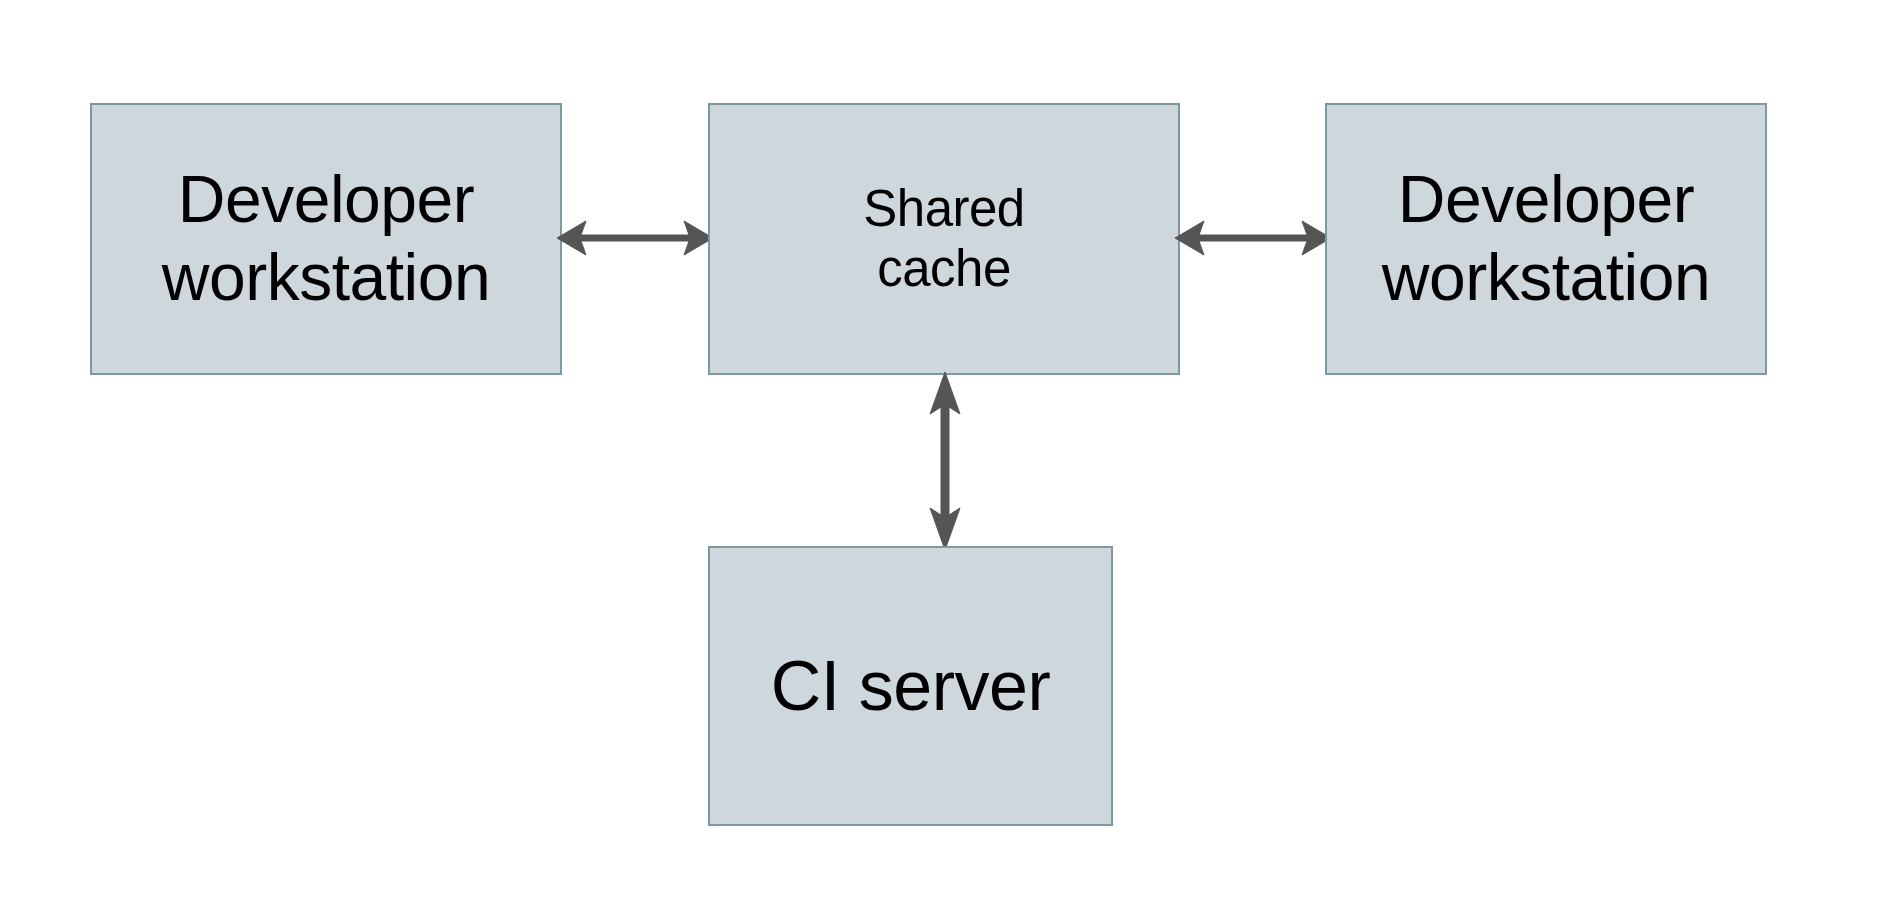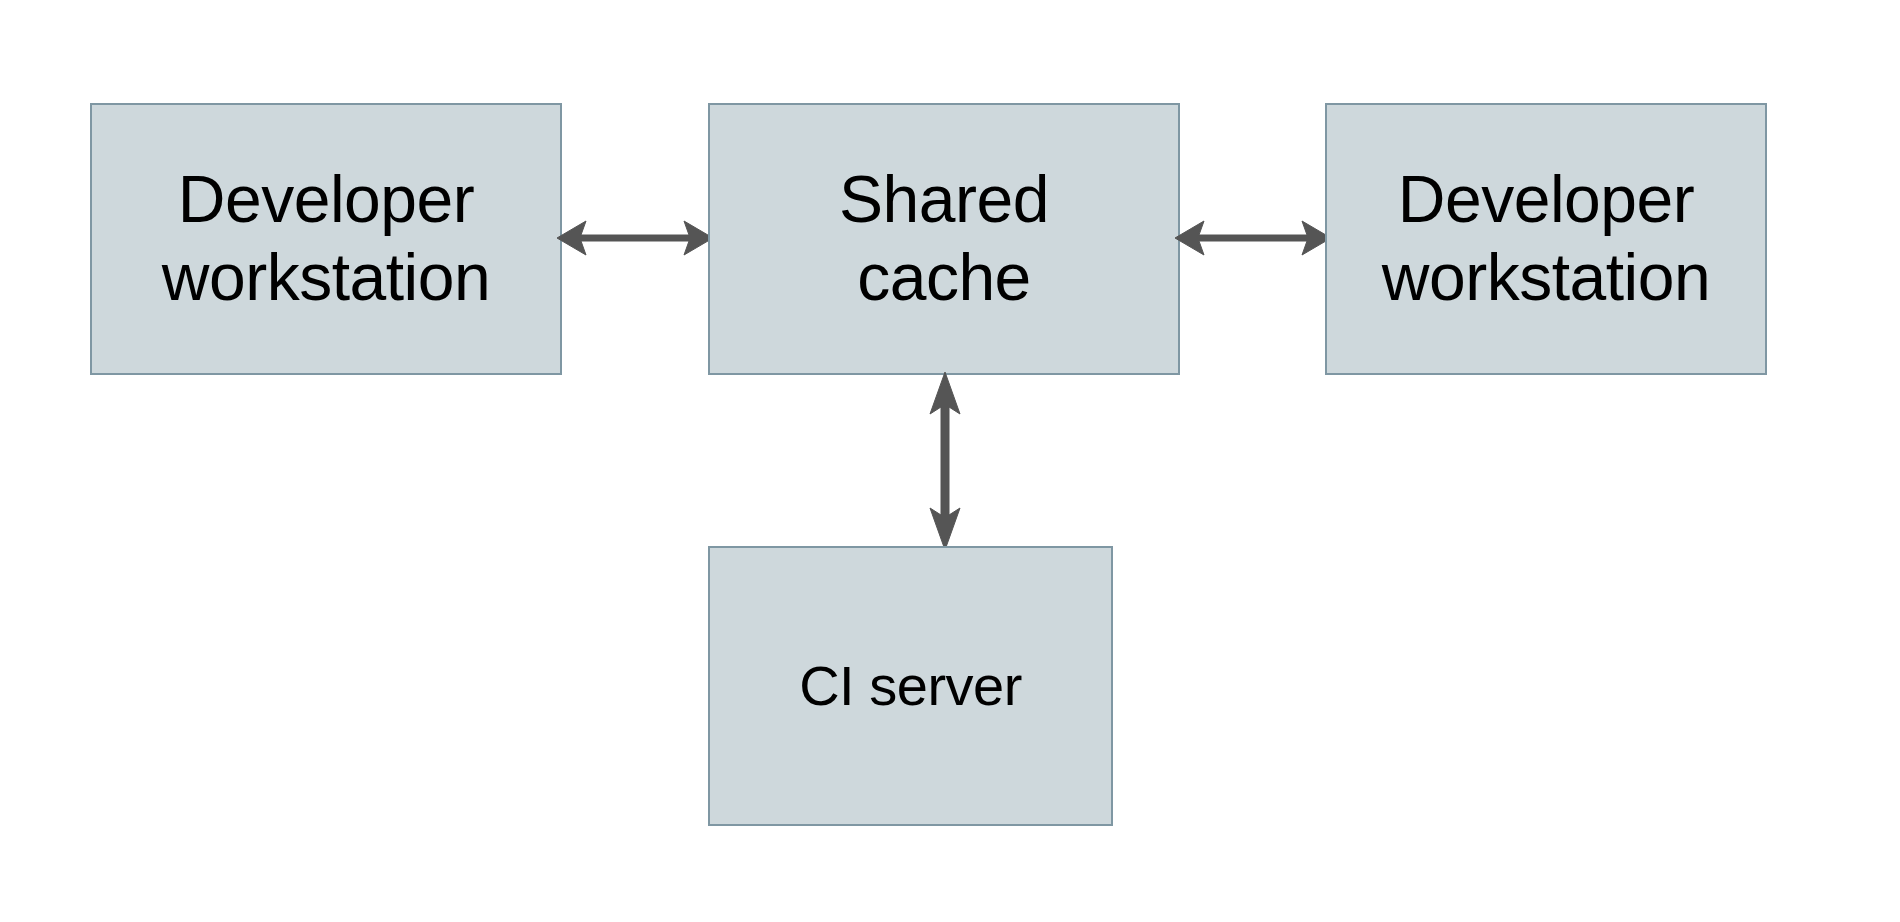--- a/index.html
+++ b/index.html
@@ -42,29 +42,29 @@
     white-space: pre-line;
   }
 
   
   #node-dev-left {
     left: 90px;  top: 103px;  width: 472px; height: 272px;
     font-size: 66px;
   }
   #node-shared-cache {
     left: 708px; top: 103px;  width: 472px; height: 272px;
-    font-size: 66px;
+    font-size: 51px;
   }
   #node-dev-right {
     left: 1325px; top: 103px; width: 442px; height: 272px;
     font-size: 66px;
   }
   #node-ci-server {
     left: 708px; top: 546px;  width: 405px; height: 280px;
-    font-size: 56px;
+    font-size: 70px;
   }
 
   
   .edge {
     position: absolute;
     overflow: visible;
   }
   #edge-left-cache {
     left: 556px; top: 216px; width: 158px; height: 44px;
   }

